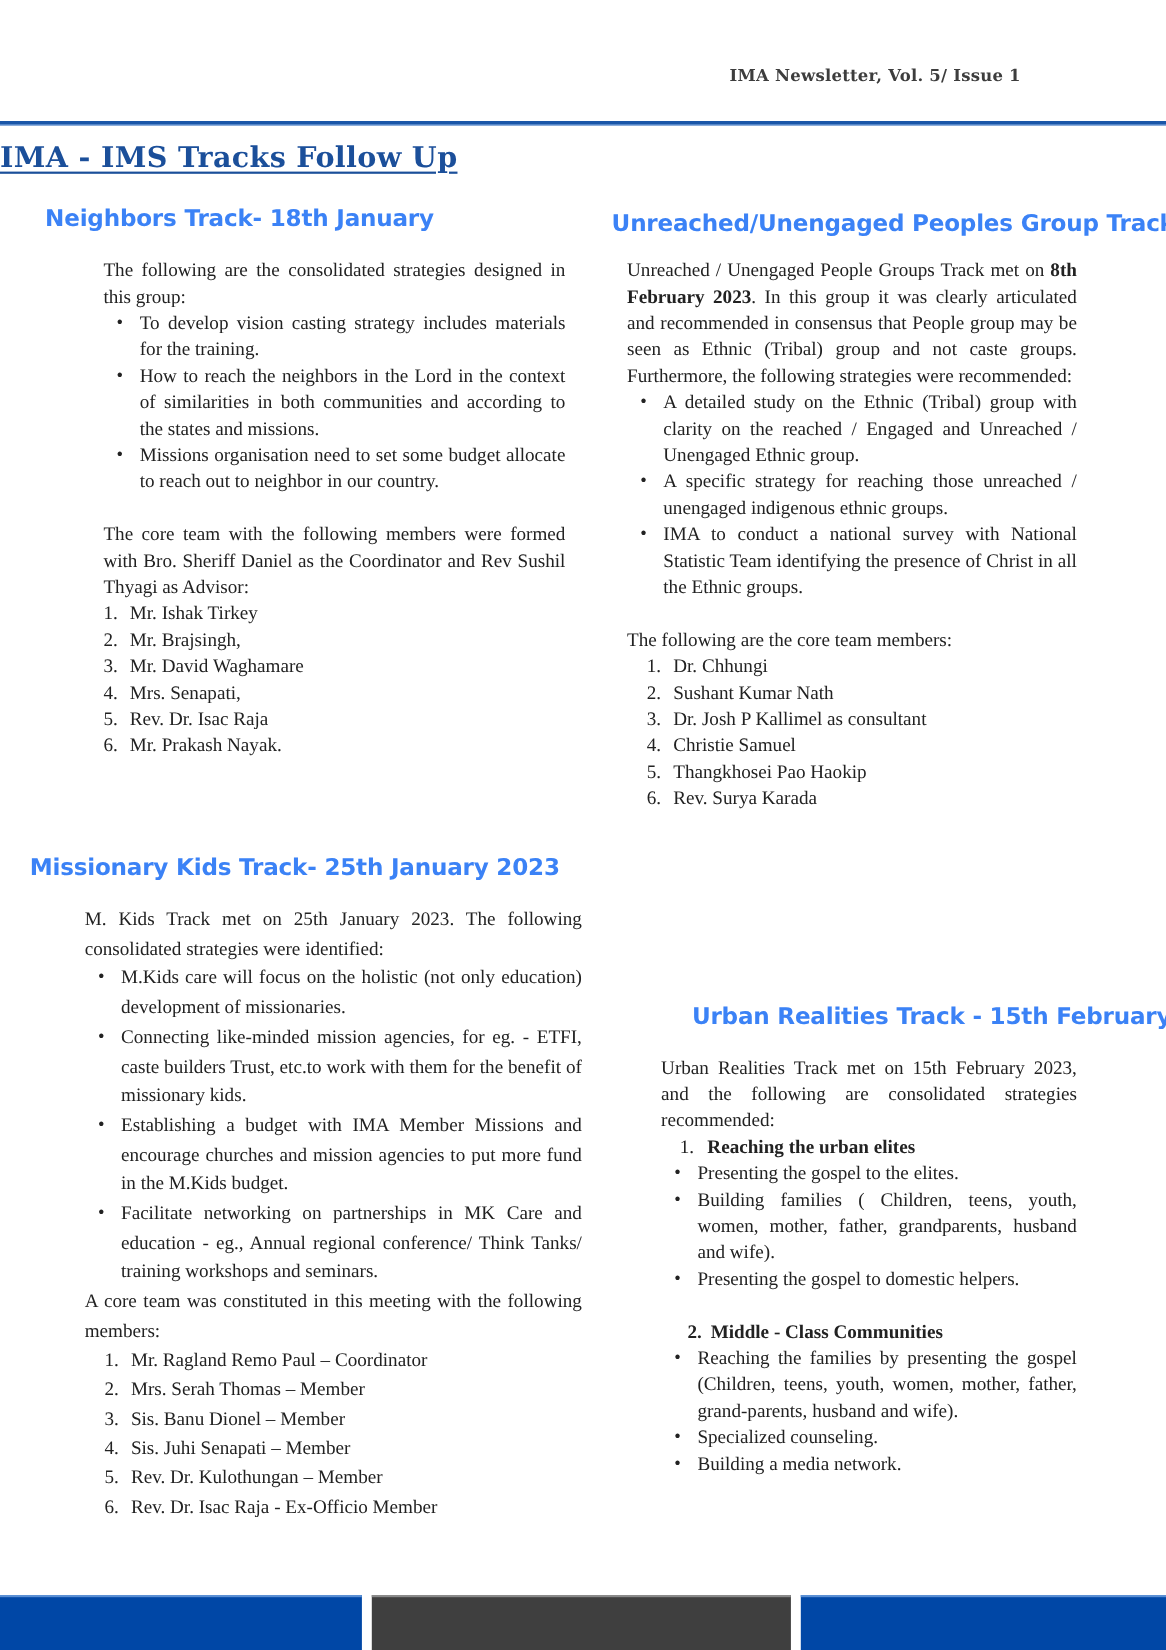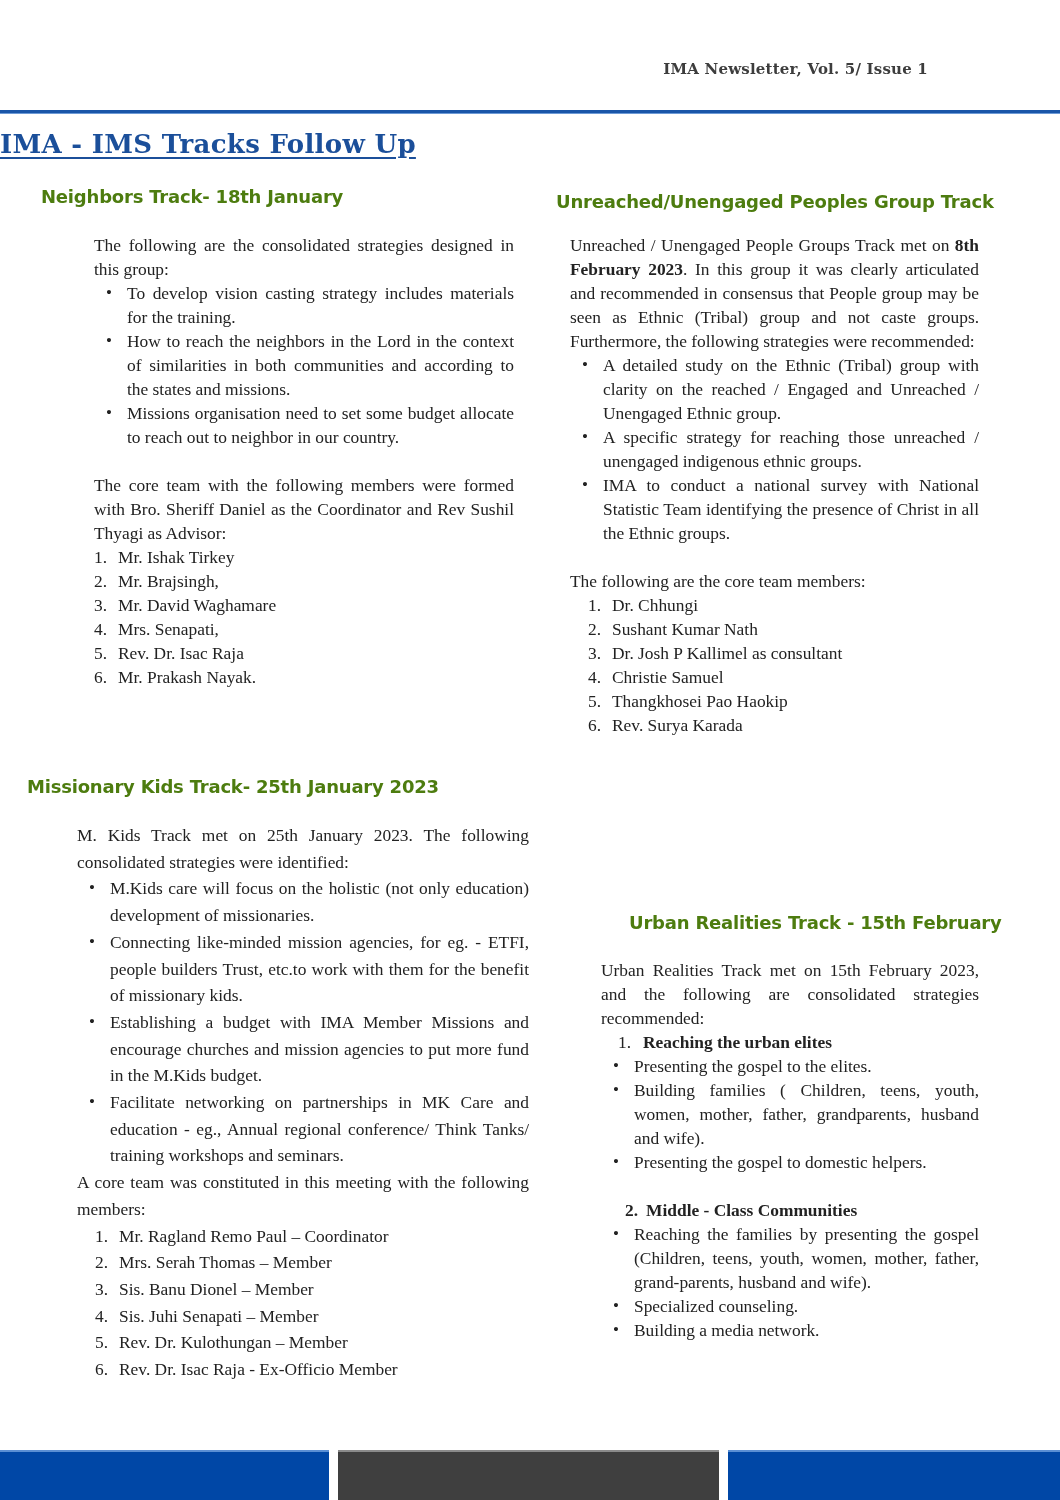--- a/index.html
+++ b/index.html
@@ -18,21 +18,21 @@
   }
   .page-title {
     position: absolute; top: 129px; left: 0; width: 1060px; 
     font-family: "DejaVu Serif", serif; font-weight: bold; font-size: 26px; color: #1b4f9a;
     letter-spacing: 0.3px;
   }
   .page-title span { text-decoration: underline; text-underline-offset: 4px; text-decoration-thickness: 2px; }
 
   .heading {
     position: absolute; font-family: "DejaVu Sans", "Liberation Sans", sans-serif;
-    font-weight: bold; font-size: 18px; color: #4d7c0f; white-space: nowrap; letter-spacing: -0.2px;
+    font-weight: bold; font-size: 21px; color: #3b82f6; white-space: nowrap; letter-spacing: -0.2px;
   }
 
   .body-block {
     position: absolute; font-size: 17.4px; line-height: 24px; text-align: justify;
     font-family: "Liberation Serif", "DejaVu Serif", serif; color: #222;
   }
   .body-block p { text-align: justify; text-align-last: left; }
   ul.bullets { list-style: none; }
   ul.bullets li { position: relative; padding-left: 33px; text-align: justify; }
   ul.bullets li::before {
@@ -74,21 +74,21 @@
     <li><span class="n">5.</span><span>Rev. Dr. Isac Raja</span></li>
     <li><span class="n">6.</span><span>Mr. Prakash Nayak.</span></li>
   </ol>
 </div>
 
 <div class="heading" style="left:27px; top:776px;">Missionary Kids Track- 25th January 2023</div>
 <div class="body-block" style="left:77px; top:822px; width:452px; line-height:26.7px;">
   <p>M. Kids Track met on 25th January 2023. The following consolidated strategies were identified:</p>
   <ul class="bullets">
     <li>M.Kids care will focus on the holistic (not only education) development of missionaries.</li>
-    <li>Connecting like-minded mission agencies, for eg. - ETFI, people builders Trust, etc.to work with them for the benefit of missionary kids.</li>
+    <li>Connecting like-minded mission agencies, for eg. - ETFI, caste builders Trust, etc.to work with them for the benefit of missionary kids.</li>
     <li>Establishing a budget with IMA Member Missions and encourage churches and mission agencies to put more fund in the M.Kids budget.</li>
     <li>Facilitate networking on partnerships in MK Care and education - eg., Annual regional conference/ Think Tanks/ training workshops and seminars.</li>
   </ul>
   <p>A core team was constituted in this meeting with the following members:</p>
   <ol class="nums" style="padding-left:18px;">
     <li><span class="n">1.</span><span>Mr. Ragland Remo Paul – Coordinator</span></li>
     <li><span class="n">2.</span><span>Mrs. Serah Thomas – Member</span></li>
     <li><span class="n">3.</span><span>Sis. Banu Dionel – Member</span></li>
     <li><span class="n">4.</span><span>Sis. Juhi Senapati – Member</span></li>
     <li><span class="n">5.</span><span>Rev. Dr. Kulothungan – Member</span></li>

